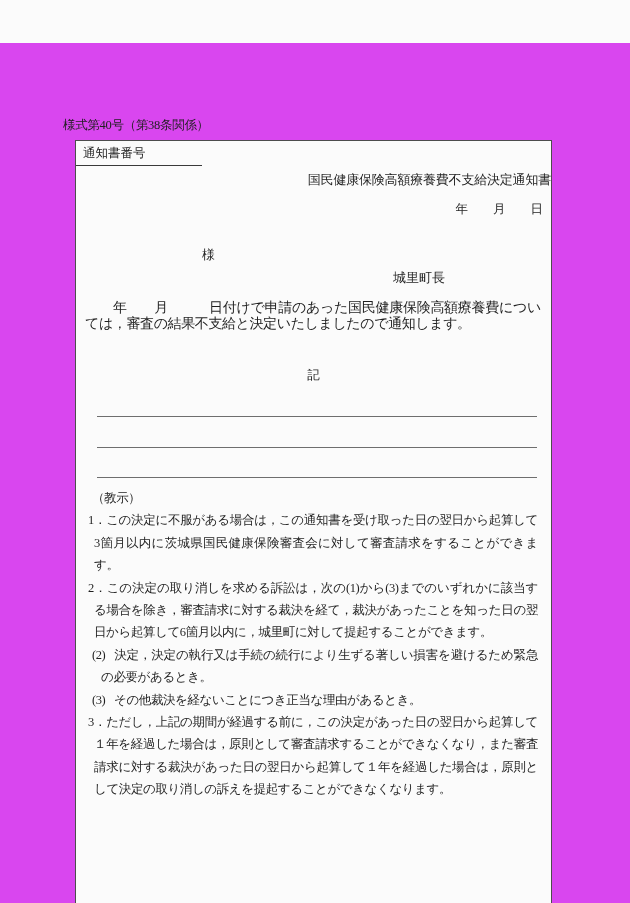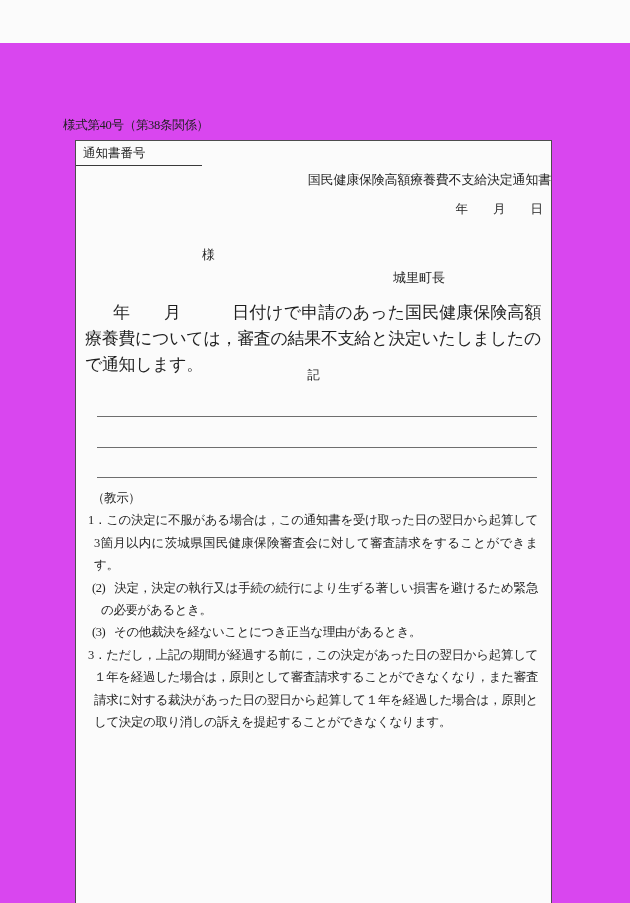--- a/index.html
+++ b/index.html
@@ -64,22 +64,22 @@
     position: absolute;
     left: 317px;
     top: 128px;
     font-size: 13px;
   }
   .body-par {
     position: absolute;
     left: 9px;
     right: 10px;
     top: 159px;
-    font-size: 17px;
-    line-height: 26px;
+    font-size: 14px;
+    line-height: 16px;
     letter-spacing: -0.4px;
     text-indent: 28px;
     text-align: justify;
   }
   .record-heading {
     position: absolute;
     left: 0;
     right: 0;
     top: 226px;
     text-align: center;
@@ -146,20 +146,21 @@
     <div class="rule rule-1"></div>
     <div class="rule rule-2"></div>
     <div class="rule rule-3"></div>
 
     <div class="instructions">
 
       <div class="ins-heading">（教示）</div>
 
       <div class="ins-item"><span>1．</span><span>この決定に不服がある場合は，この通知書を受け取った日の翌日から起算して3箇月以内に茨城県国民健康保険審査会に対して審査請求をすることができます。</span></div>
 
+      <div class="ins-item"><span>2．</span><span>この決定の取り消しを求める訴訟は，次の(1)から(3)までのいずれかに該当する場合を除き，審査請求に対する裁決を経て，裁決があったことを知った日の翌日から起算して6箇月以内に，城里町に対して提起することができます。</span></div>
 
 
       <div class="ins-sub"><span class="sub-label">(2)</span><span>決定，決定の執行又は手続の続行により生ずる著しい損害を避けるため緊急の必要があるとき。</span></div>
 
       <div class="ins-sub"><span class="sub-label">(3)</span><span>その他裁決を経ないことにつき正当な理由があるとき。</span></div>
 
       <div class="ins-item"><span>3．</span><span>ただし，上記の期間が経過する前に，この決定があった日の翌日から起算して１年を経過した場合は，原則として審査請求することができなくなり，また審査請求に対する裁決があった日の翌日から起算して１年を経過した場合は，原則として決定の取り消しの訴えを提起することができなくなります。</span></div>
 
     </div>
 

